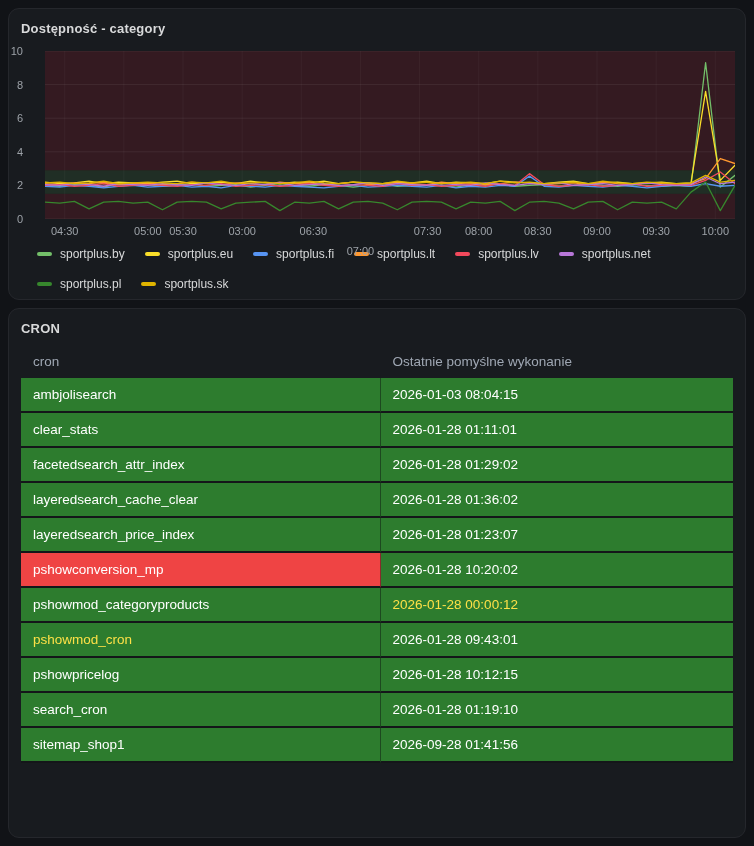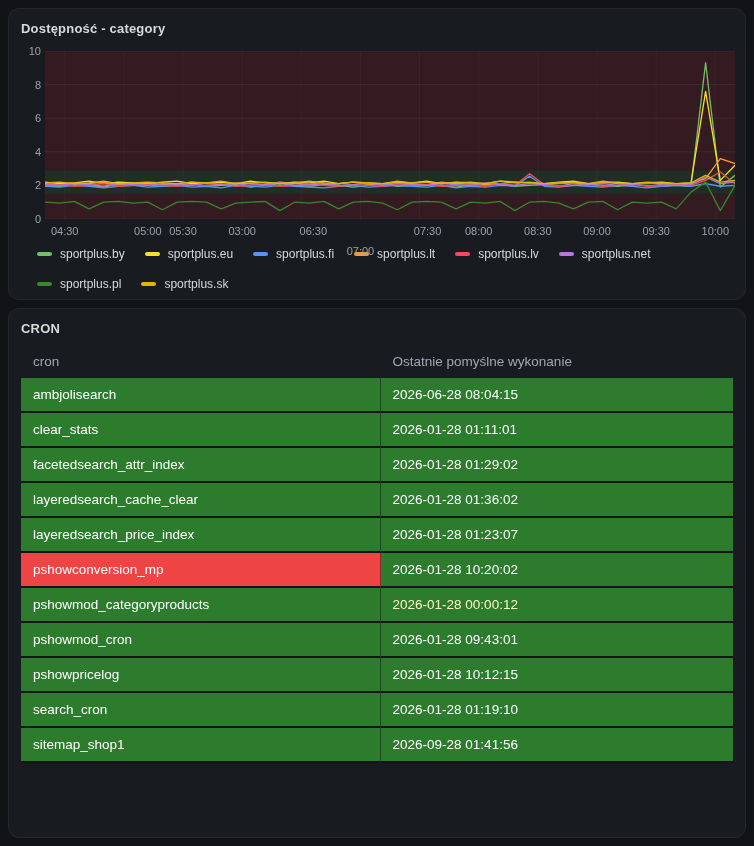--- a/index.html
+++ b/index.html
@@ -27,21 +27,21 @@
     cursor: pointer;
     display: inline-block;
   }
 
   
   .chart-panel { height: 292px; display: flex; flex-direction: column; }
   .chart { flex: 1; display: flex; flex-direction: column; padding: 8px 10px 8px 8px; }
   .chart-body { display: flex; height: 168px; }
   .y-axis { width: 28px; flex: none; position: relative; }
   .y-tick {
-    position: absolute; right: 4px; transform: translateY(-50%);
+    position: absolute; right: 22px; transform: translateY(-50%);
     font-size: 11px; color: #9da2a8; line-height: 1;
   }
   .plot { flex: 1; position: relative; background: #181b1f; }
   .plot svg { width: 100%; height: 100%; display: block; }
   .x-axis { position: relative; height: 20px; margin-left: 28px; }
   .x-tick {
     position: absolute; top: 6px; transform: translateX(-50%);
     font-size: 11px; color: #9da2a8; white-space: nowrap;
   }
   .legend {
@@ -180,21 +180,21 @@
     <table>
       <thead>
         <tr>
           <th>cron</th>
           <th>Ostatnie pomyślne wykonanie</th>
         </tr>
       </thead>
       <tbody id="cron-tbody">
           <tr>
             <td style="background: rgb(45, 124, 46); color: rgb(255, 255, 255);">ambjolisearch</td>
-            <td style="background: rgb(45, 124, 46); color: rgb(255, 255, 255);">2026-06-28 08:04:15</td>
+            <td style="background: rgb(45, 124, 46); color: rgb(255, 255, 255);">2026-01-03 08:04:15</td>
           </tr>
           <tr>
             <td style="background: rgb(45, 124, 46); color: rgb(255, 255, 255);">clear_stats</td>
             <td style="background: rgb(45, 124, 46); color: rgb(255, 255, 255);">2026-01-28 01:11:01</td>
           </tr>
           <tr>
             <td style="background: rgb(45, 124, 46); color: rgb(255, 255, 255);">facetedsearch_attr_index</td>
             <td style="background: rgb(45, 124, 46); color: rgb(255, 255, 255);">2026-01-28 01:29:02</td>
           </tr>
           <tr>
@@ -204,24 +204,24 @@
           <tr>
             <td style="background: rgb(45, 124, 46); color: rgb(255, 255, 255);">layeredsearch_price_index</td>
             <td style="background: rgb(45, 124, 46); color: rgb(255, 255, 255);">2026-01-28 01:23:07</td>
           </tr>
           <tr>
             <td style="background: #ef4444; color: rgb(255, 255, 255);">pshowconversion_mp</td>
             <td style="background: rgb(45, 124, 46); color: rgb(255, 255, 255);">2026-01-28 10:20:02</td>
           </tr>
           <tr>
             <td style="background: rgb(45, 124, 46); color: rgb(255, 255, 255);">pshowmod_categoryproducts</td>
-            <td style="background: rgb(45, 124, 46); color: #fef9c3;">2026-01-28 00:00:12</td>
-          </tr>
-          <tr>
-            <td style="background: rgb(45, 124, 46); color: #ffffff; margin-left: 24px;">pshowmod_cron</td>
+            <td style="background: rgb(45, 124, 46); color: #fde047;">2026-01-28 00:00:12</td>
+          </tr>
+          <tr>
+            <td style="background: rgb(45, 124, 46); color: #fde047; margin-left: 24px;">pshowmod_cron</td>
             <td style="background: rgb(45, 124, 46); color: rgb(255, 255, 255);">2026-01-28 09:43:01</td>
           </tr>
           <tr>
             <td style="background: rgb(45, 124, 46); color: rgb(255, 255, 255);">pshowpricelog</td>
             <td style="background: rgb(45, 124, 46); color: rgb(255, 255, 255);">2026-01-28 10:12:15</td>
           </tr>
           <tr>
             <td style="background: rgb(45, 124, 46); color: rgb(255, 255, 255);">search_cron</td>
             <td style="background: rgb(45, 124, 46); color: rgb(255, 255, 255);">2026-01-28 01:19:10</td>
           </tr>

